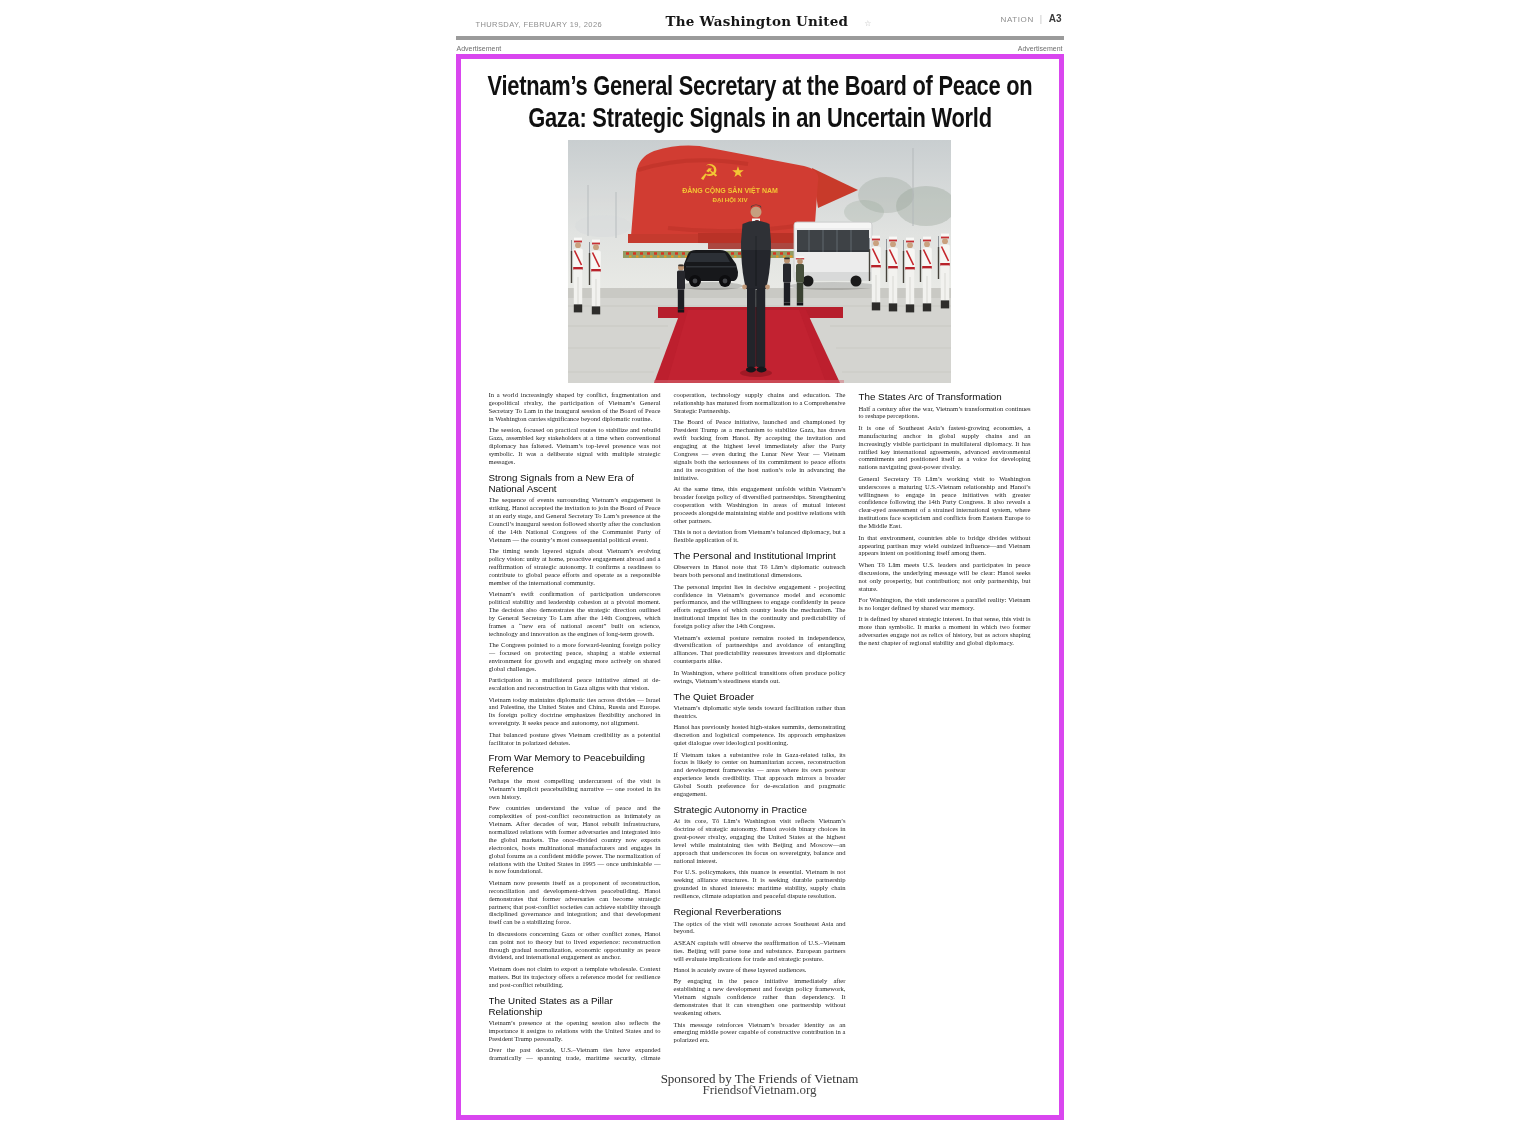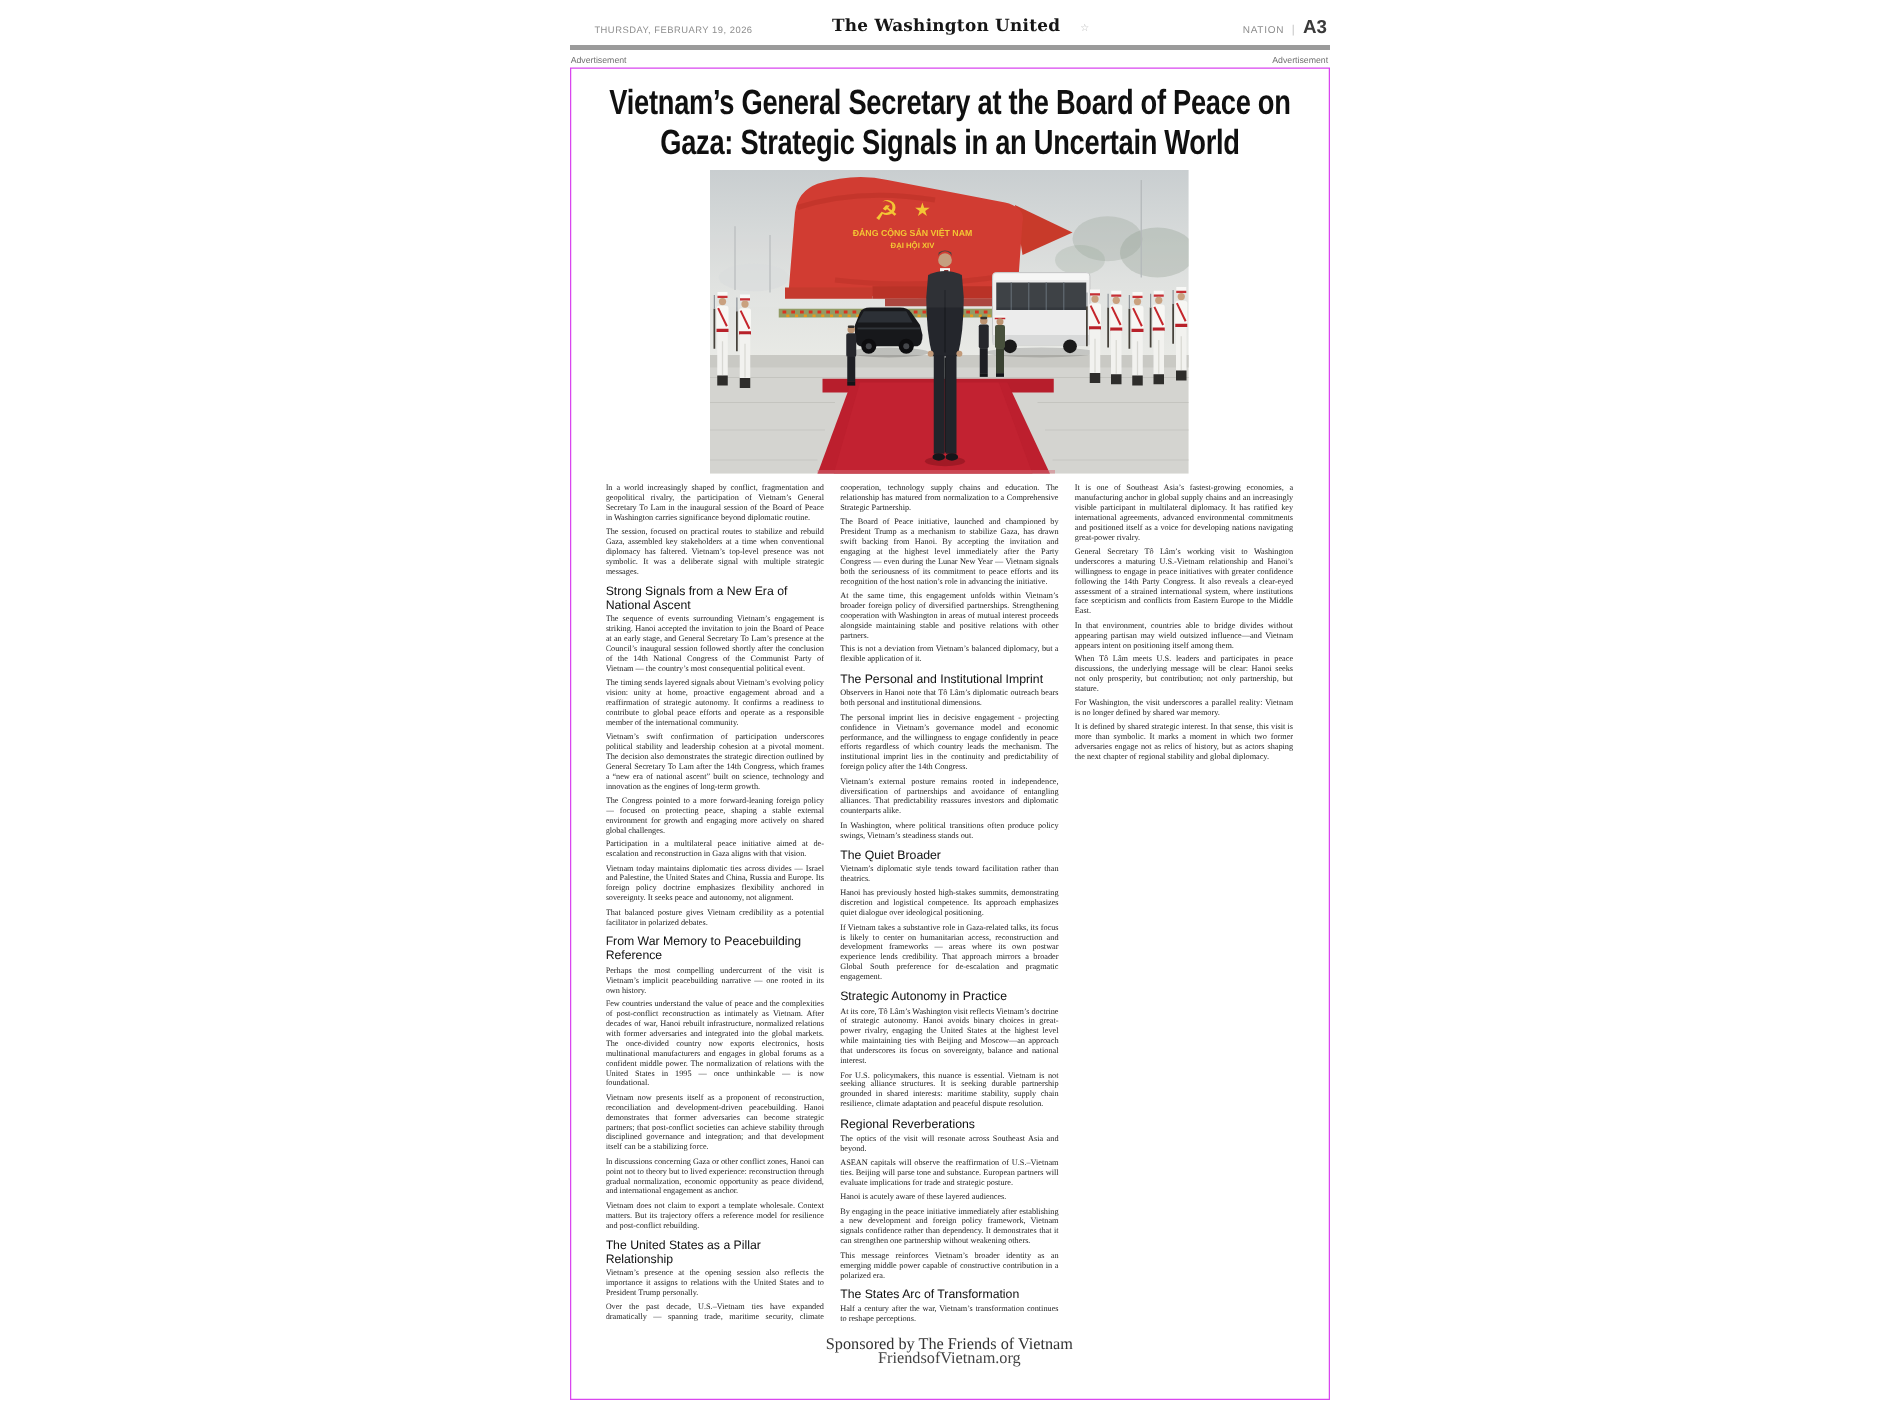--- a/index.html
+++ b/index.html
@@ -10,26 +10,26 @@
   
   .topbar { display:flex; align-items:flex-start; padding:0 2px;margin-left:18px; }
   .topbar .side { flex:1; }
   .topbar .side.right { display:flex; justify-content:flex-end; }
   .date { font-family:"Liberation Sans",sans-serif; font-size:7.5px; color:#8d8d8d; letter-spacing:.4px; }
   .masthead-wrap { flex:none; display:flex; align-items:baseline; gap:16px; }
   .masthead { font-family:"DejaVu Serif",serif; font-weight:700; font-size:13.5px; color:#161616; letter-spacing:.2px; }
   .mast-star { font-size:8px; color:#b9b9b9; }
   .section-page { font-family:"Liberation Sans",sans-serif; font-size:8px; color:#8d8d8d; letter-spacing:.6px; display:flex; gap:6px; align-items:baseline; }
   .section-page .sep { color:#c4c4c4; font-size:9px; }
-  .page-num { font-weight:700; color:#3a3a3a; font-size:15px; letter-spacing:0; }
+  .page-num { font-weight:700; color:#3a3a3a; font-size:10px; letter-spacing:0; }
   .rule { height:4px; background:#9b9b9b; margin-top:5px; }
   .ad-row { display:flex; justify-content:space-between; margin-top:5px; font-family:"Liberation Sans",sans-serif; font-size:7px; color:#6e6e6e; padding:0 1px; }
 
   
-  .ad-box { border:1px solid #d946ef; margin-top:2px; height:1066px; padding:11px 28px 8px; background:#fff;
+  .ad-box { border:5px solid #d946ef; margin-top:2px; height:1066px; padding:11px 28px 8px; background:#fff;
             display:flex; flex-direction:column; align-items:center; overflow:hidden; }
   .headline-outer { width:100%; display:flex; justify-content:center; overflow:visible; }
   .headline { flex:none; width:716px; transform:scaleX(.78); transform-origin:center;
               font-family:"Liberation Sans",sans-serif; font-weight:700; font-size:28px; line-height:32px;
               text-align:center; color:#101010; letter-spacing:-.3px; }
   .photo { width:383px; height:243px; margin-top:6px; flex:none; }
   .caption { width:383px; font-size:7px; line-height:1.3; color:#2c2c2c; padding:4px 1px 5px;
              border-bottom:1px solid #8a8a8a; white-space:nowrap; overflow:hidden; }
 
   

